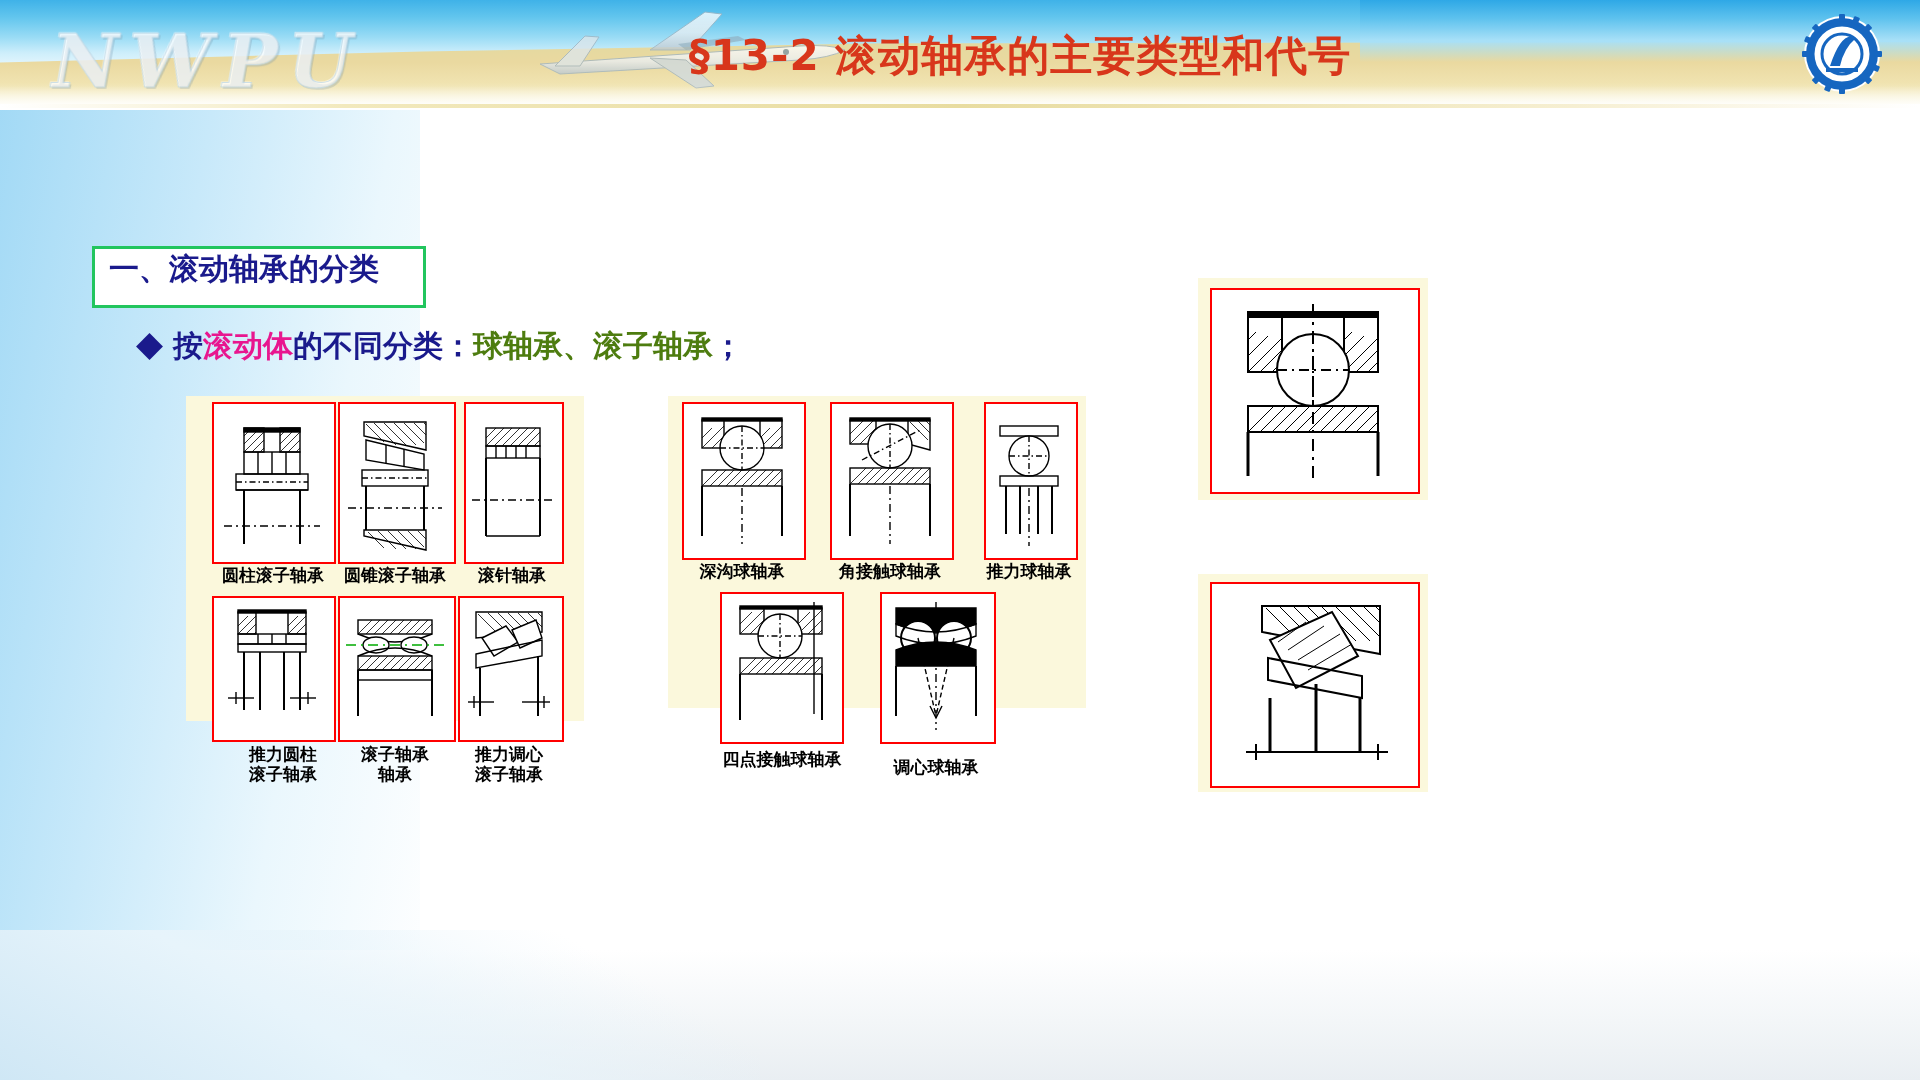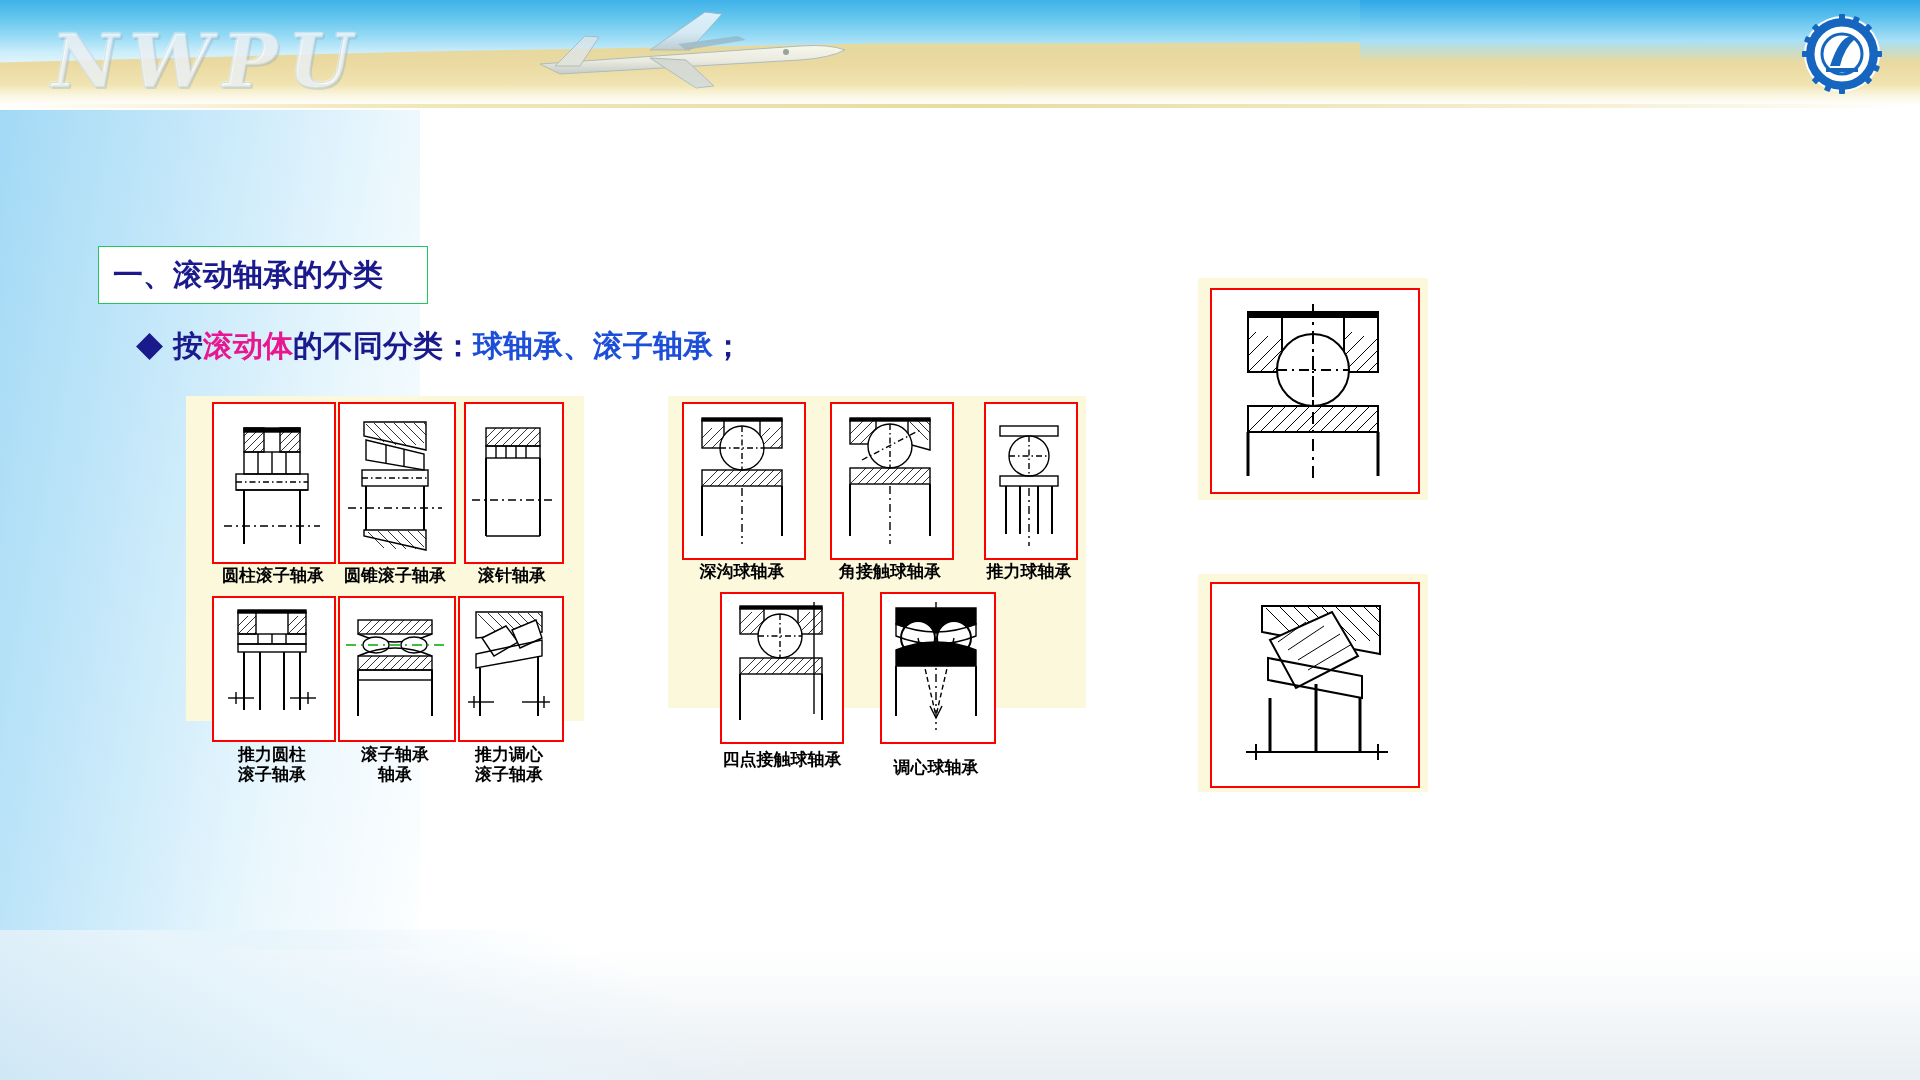--- a/index.html
+++ b/index.html
@@ -82,43 +82,43 @@
   .line{
     position:absolute;
     font-family:"DejaVu Serif","Liberation Serif",serif;
     font-weight:700;font-size:31px;color:#1a1a8c;white-space:nowrap;
   }
   .line .hi{color:#ec18a6;}
   #body-line-1{left:124px;top:108px;}
   #body-line-2{left:124px;top:170px;}
 
   .sec-box{
-    position:absolute;left:98px;top:246px;width:328px;height:56px;
-    border:1px solid #22c55e;background:#ffffff;
-    display:flex;align-items:center;
+    position:absolute;left:92px;top:246px;width:328px;height:56px;
+    border:3px solid #22c55e;background:#ffffff;
+    display:flex;
   }
   .sec-box span{
     padding-left:14px;
     font-family:"DejaVu Serif","Liberation Serif",serif;
     font-weight:700;font-size:30px;color:#1a1a8c;white-space:nowrap;
   }
 
   .bullet-row{
     position:absolute;left:140px;top:326px;display:flex;align-items:center;gap:14px;
     white-space:nowrap;
   }
   .diamond{
     width:19px;height:19px;background:#1a1a8c;transform:rotate(45deg);display:inline-block;
   }
   .bullet-text{
     font-family:"DejaVu Serif","Liberation Serif",serif;
     font-weight:700;font-size:30px;color:#1a1a8c;
   }
   .bullet-text .hi{color:#e8168f;}
-  .bullet-text .hi2{color:#1d4ed8;}
+  .bullet-text .hi2{color:#4d7c0f;}
 
   
   .panel{position:absolute;background:#fbf8dc;}
   #panel-roller{left:186px;top:396px;width:398px;height:325px;}
   #panel-ball{left:668px;top:396px;width:418px;height:312px;}
   #panel-big-top{left:1198px;top:278px;width:230px;height:222px;}
   #panel-big-bottom{left:1198px;top:574px;width:230px;height:218px;}
 
   .fig{position:absolute;border:2px solid #ff0000;background:#ffffff;overflow:hidden;}
   .lbl{
@@ -163,20 +163,21 @@
         <path d="M150 52 L196 82 L214 80 L186 54 Z" fill="#cfd9e0" stroke="#9fb3c0" stroke-width="1"></path>
         <path d="M55 60 L85 30 L99 31 L80 60 Z" fill="#dde5ea" stroke="#9fb3c0" stroke-width="1"></path>
         <path d="M178 38 L238 30 L246 34 L186 44 Z" fill="#8fa6b5" opacity=".7"></path>
         <circle cx="286" cy="46" r="3" fill="#7f95a3"></circle>
       </g>
     </svg>
 
     <div class="hdr-white-fade"></div>
     <div class="hdr-bottom-line"></div>
 
+    <div class="title">§13-2  滚动轴承的主要类型和代号</div>
 
     <svg class="logo" viewBox="0 0 80 80">
       <circle cx="40" cy="40" r="38" fill="#ffffff"></circle>
       <g fill="#1666c0">
         <circle cx="40" cy="40" r="36" fill="#1666c0"></circle>
         <circle cx="40" cy="40" r="30" fill="#ffffff"></circle>
       </g>
       <g fill="#1666c0">
 
         <g>
@@ -307,21 +308,21 @@
           <line x1="46" y1="54" x2="46" y2="112" stroke-width="2"></line>
           <line x1="70" y1="54" x2="70" y2="112" stroke-width="2"></line>
           <line x1="86" y1="54" x2="86" y2="112" stroke-width="2"></line>
           <line x1="14" y1="100" x2="40" y2="100"></line>
           <line x1="76" y1="100" x2="102" y2="100"></line>
           <line x1="22" y1="94" x2="22" y2="106"></line>
           <line x1="94" y1="94" x2="94" y2="106"></line>
         </g>
       </svg>
     </div>
-    <div class="lbl2" style="left:27px;top:348px;width:118px;">
+    <div class="lbl2" style="left:38px;top:348px;width:118px;">
       <div>推力圆柱</div>
       <div>滚子轴承</div>
     </div>
 
     <div class="fig" style="left:152px;top:200px;width:114px;height:142px;">
       <svg width="110" height="138" viewBox="0 0 110 138">
         <g stroke="#000" fill="none" stroke-width="1.4">
           <rect x="18" y="22" width="74" height="14"></rect>
           <g stroke-width="0.8">
             <path d="M18 36 L32 22 M26 36 L40 22 M34 36 L48 22 M42 36 L56 22 M50 36 L64 22 M58 36 L72 22 M66 36 L80 22 M74 36 L88 22 M82 36 L92 26"></path>

